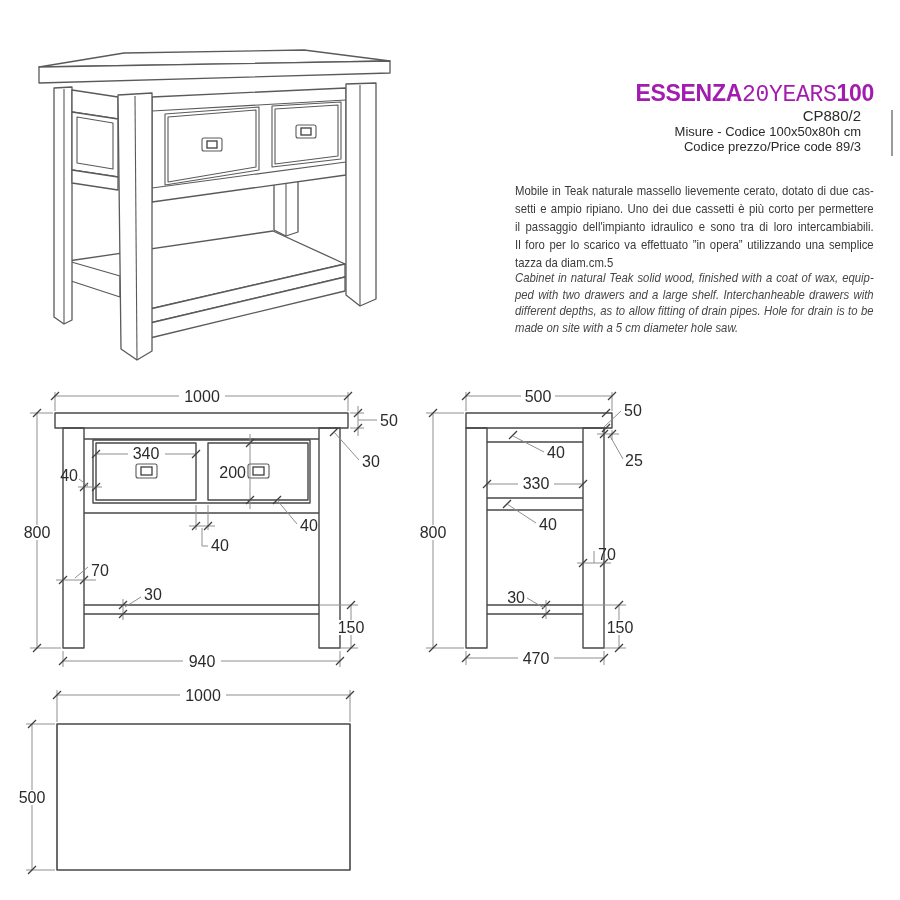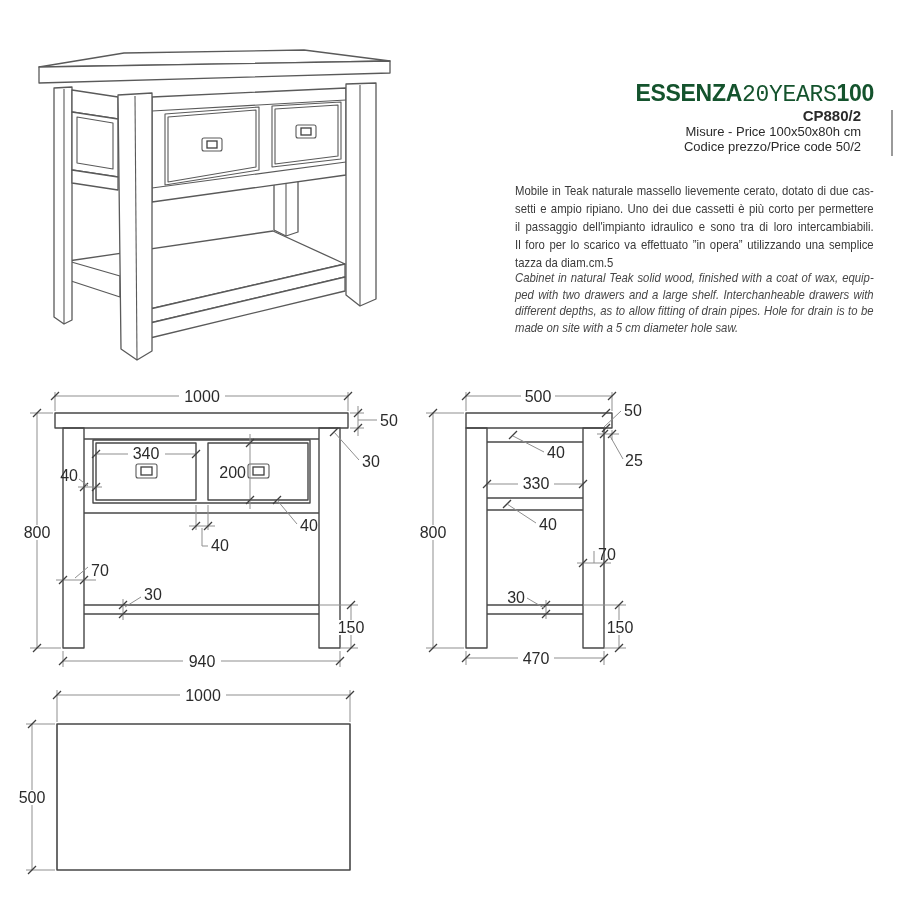--- a/index.html
+++ b/index.html
@@ -10,44 +10,44 @@
   .s   {stroke:#474747;stroke-width:1.4;fill:none;stroke-linejoin:round;}
   .sf  {stroke:#5a5a5a;stroke-width:1.3;fill:#ffffff;stroke-linejoin:round;}
   .sl  {stroke:#5a5a5a;stroke-width:1.1;fill:none;stroke-linejoin:round;}
   .d   {stroke:#8f8f8f;stroke-width:1;fill:none;}
   .t   {stroke:#3f3f3f;stroke-width:1.3;fill:none;}
   .bg  {fill:#ffffff;stroke:none;}
   text.dt{font-size:16px;fill:#2b2b2b;}
   .mid{text-anchor:middle;} .st{text-anchor:start;} .en{text-anchor:end;}
   
   #titleblock{position:absolute;right:26px;top:82px;text-align:right;line-height:23px;white-space:nowrap;}
-  #titleblock .big{font-size:23px;letter-spacing:-0.3px;color:#14532d;}
+  #titleblock .big{font-size:23px;letter-spacing:-0.3px;color:#a21caf;}
   .w-heavy{font-weight:800;} .w-light{font-weight:400;font-family:Liberation Mono, monospace;}
   #infoblock{position:absolute;right:39px;top:108px;text-align:right;line-height:15.5px;
              font-size:13px;color:#2b2b2b;white-space:nowrap;}
-  #infoblock .code{font-size:15px;font-weight:700;}
+  #infoblock .code{font-size:15px;font-weight:400;}
   #vbar{position:absolute;left:891px;top:110px;width:2px;height:46px;background:#9a9a9a;}
   
   .para{position:absolute;left:515px;transform:scaleX(0.84);transform-origin:left top;width:427px;}
   #para-it{top:182px;font-size:13.5px;line-height:18px;color:#3a3a3a;}
   #para-en{top:270px;font-size:13.5px;line-height:16.5px;color:#474747;font-style:italic;}
   .jline{text-align:justify;text-align-last:justify;}
 </style>
 </head>
 <body>
 
 <div id="sheet">
 
   <div id="titleblock">
     <span class="big w-heavy">ESSENZA</span><span class="big w-light">20YEARS</span><span class="big w-heavy">100</span>
   </div>
   <div id="infoblock">
     <div class="code">CP880/2</div>
-    <div>Misure - Price 100x50x80h cm</div>
-    <div>Codice prezzo/Price code 50/2</div>
+    <div>Misure - Codice 100x50x80h cm</div>
+    <div>Codice prezzo/Price code 89/3</div>
   </div>
   <div id="vbar"></div>
 
   <div id="para-it" class="para">
     <div class="jline">Mobile in Teak naturale massello lievemente cerato, dotato di due cas-</div>
     <div class="jline">setti e ampio ripiano. Uno dei due cassetti è più corto per permettere</div>
     <div class="jline">il passaggio dell'impianto idraulico e sono tra di loro intercambiabili.</div>
     <div class="jline">Il foro per lo scarico va effettuato ”in opera” utilizzando una semplice</div>
     <div>tazza da diam.cm.5</div>
   </div>

